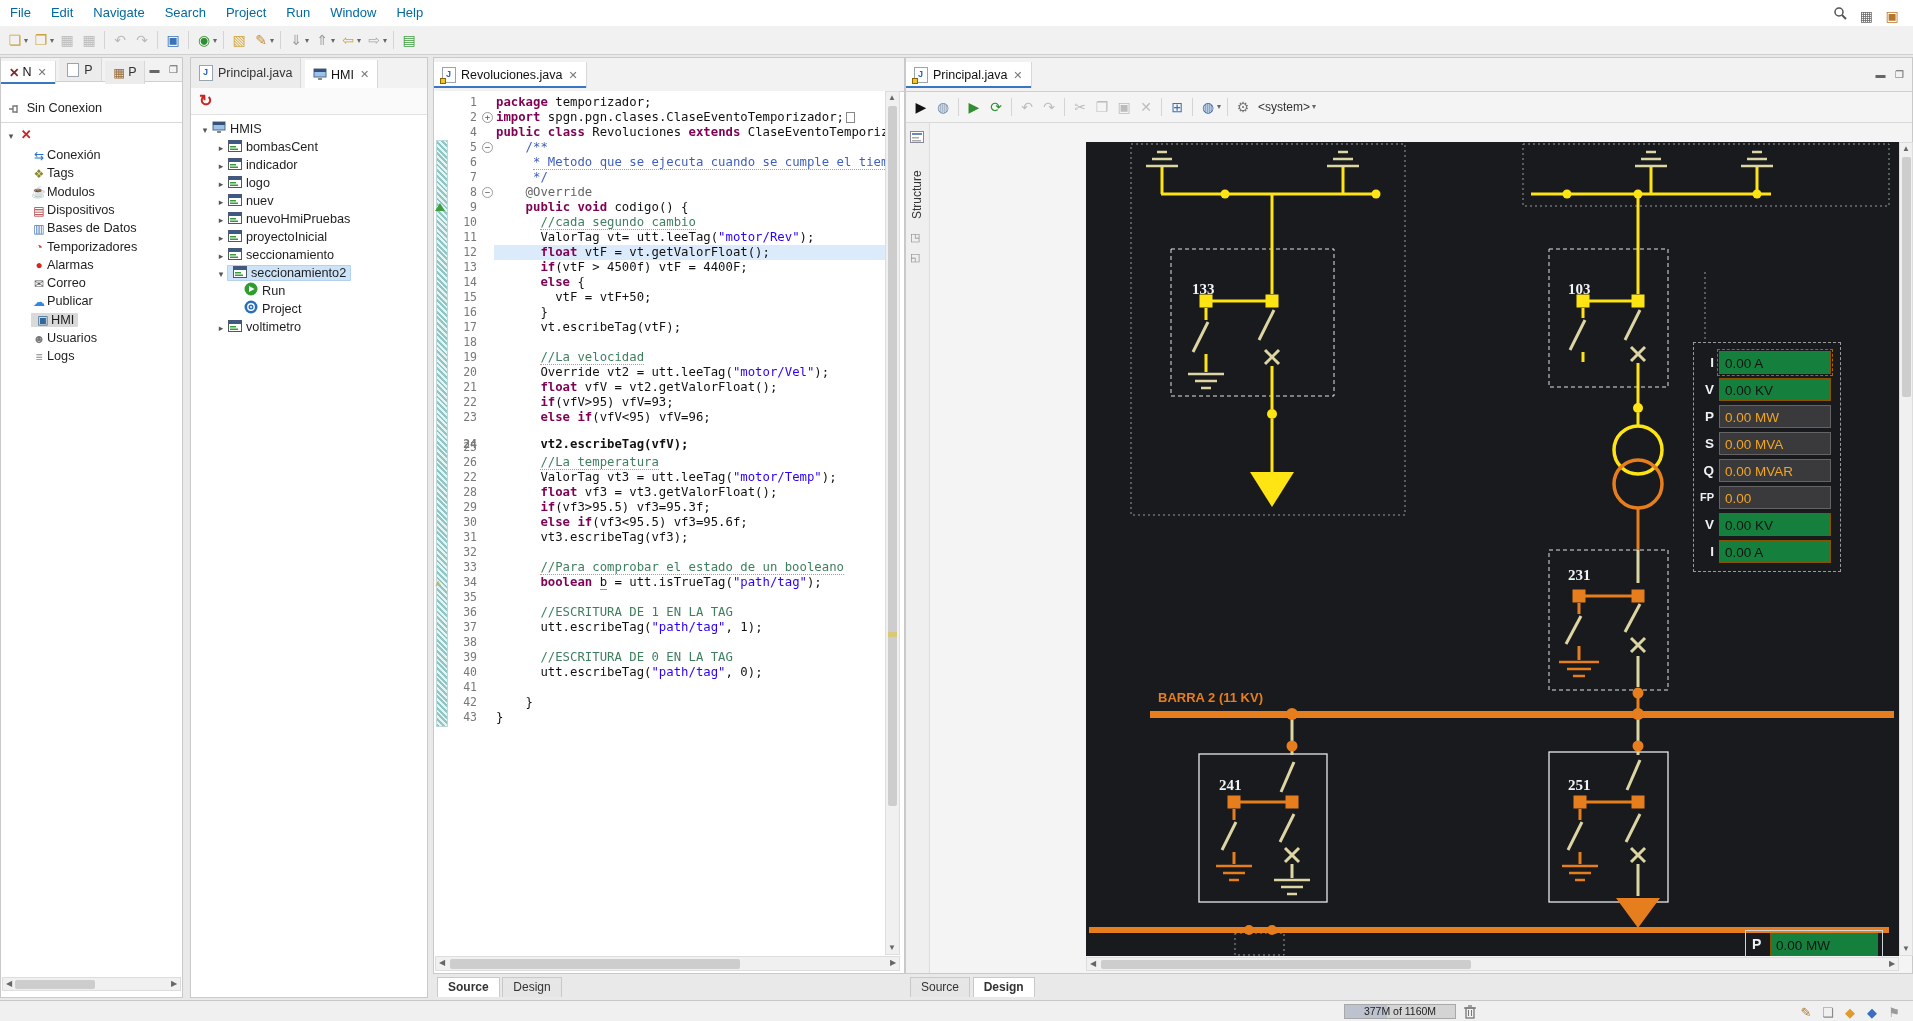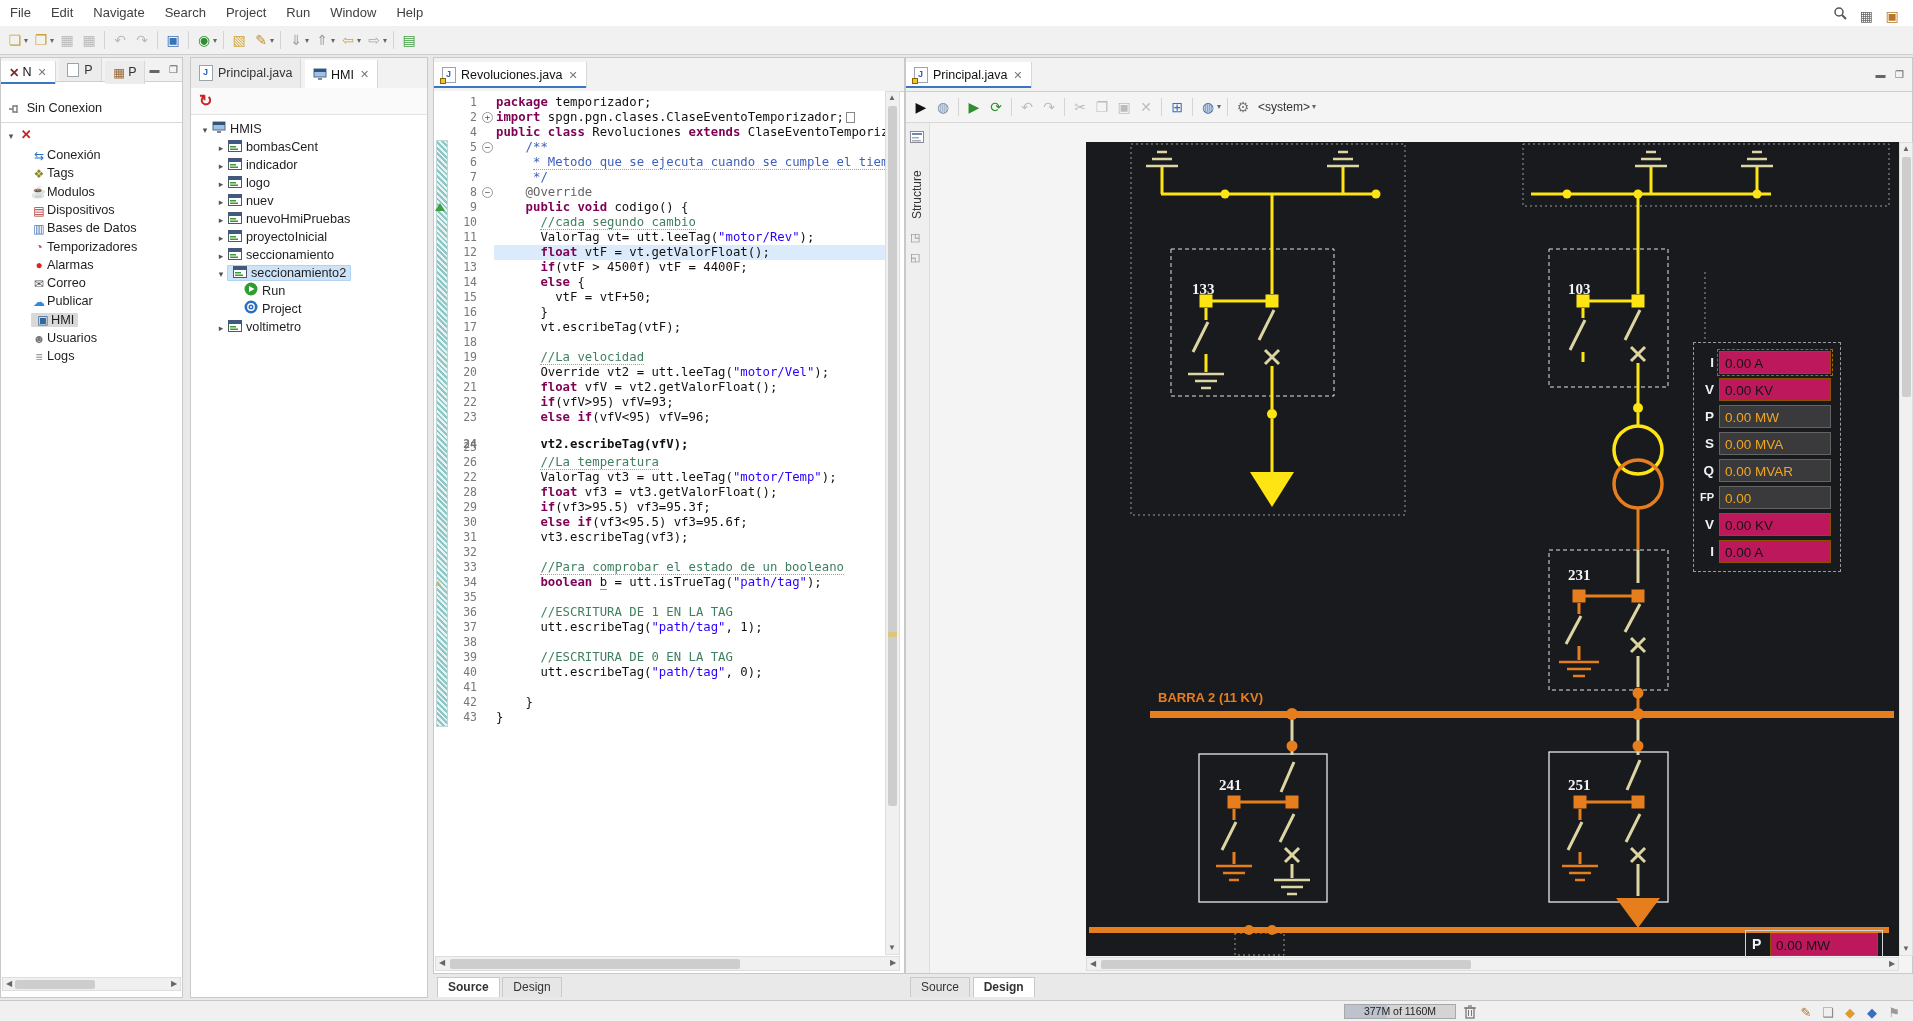--- a/index.html
+++ b/index.html
@@ -1,21 +1,21 @@
 <!DOCTYPE html>
 <html><head>
 <meta charset="utf-8">
 <style>
   html,body{margin:0;padding:0}
   body{width:1913px;height:1021px;position:relative;overflow:hidden;
        font-family:"Liberation Sans",sans-serif;background:#e9e9e9;color:#222;font-size:13px}
   .abs{position:absolute}
   
   #menubar{left:0;top:0;width:1913px;height:26px;background:#ffffff;border-bottom:1px solid #e0e0e0}
-  .menu-item{display:inline-block;padding:5px 10px;font-size:13px;color:#404040;cursor:default}
+  .menu-item{display:inline-block;padding:5px 10px;font-size:13px;color:#0369a1;cursor:default}
   #main-toolbar{left:0;top:26px;width:1913px;height:29px;background:#f1f1f1;border-bottom:1px solid #cfcfcf;
                 display:flex;align-items:center;padding-left:4px;box-sizing:border-box}
   .tico{display:inline-flex;align-items:center;justify-content:center;width:20px;height:20px;font-size:14px;margin:0 1px}
   .tsep{width:1px;height:18px;background:#d4d4d4;margin:0 4px}
   .dd{font-size:8px;color:#666;margin-left:-2px;margin-right:2px}
   
   .panel{background:#ffffff;border:1px solid #c9c9c9;box-sizing:border-box}
   .tabstrip{background:#f2f2f2;border-bottom:1px solid #cfcfcf}
   .tab{display:inline-flex;align-items:center;height:100%;padding:0 8px;font-size:12.5px;color:#333;
        border-right:1px solid #d8d8d8;background:#ececec;box-sizing:border-box}
@@ -51,21 +51,21 @@
   .sbarrow{position:absolute;color:#666;font-size:8px;line-height:12px;width:12px;text-align:center}
   
   .btab{display:inline-block;padding:2px 10px 3px;font-size:12px;color:#333;border:1px solid #c9c9c9;border-bottom:none;
         background:#e6e6e6;margin-right:-1px}
   .btab.active{background:#fff;font-weight:bold}
   
   #designer-canvas{background:#191a1e}
   #meas{border:1px dashed #9a9a9a}
   .mrow-label{position:absolute;width:20px;text-align:right;color:#eef2f5;font-weight:bold;font-size:13.5px;line-height:23px}
   .mrow-val{position:absolute;left:25px;width:112px;height:23px;font-size:13.5px;line-height:23px;padding-left:5px;box-sizing:border-box}
-  .mv-orange{background:#be185d;border:1px solid #8a5200;color:#131313}
+  .mv-orange{background:#15803d;border:1px solid #8a5200;color:#131313}
   .mv-dark{background:#3a3a3c;border:1px solid #646464;color:#f2a51e}
   .statusbar{background:#f0f0f0;border-top:1px solid #c8c8c8}
   .vtxt{writing-mode:vertical-rl;transform:rotate(180deg);font-size:12px;color:#333}
   .winbtn{color:#666;font-size:10px;margin-left:6px}
 </style>
 </head>
 <body>
 
 <div id="menubar" class="abs">
   <span id="menu-items"><span class="menu-item">File</span><span class="menu-item">Edit</span><span class="menu-item">Navigate</span><span class="menu-item">Search</span><span class="menu-item">Project</span><span class="menu-item">Run</span><span class="menu-item">Window</span><span class="menu-item">Help</span></span>

